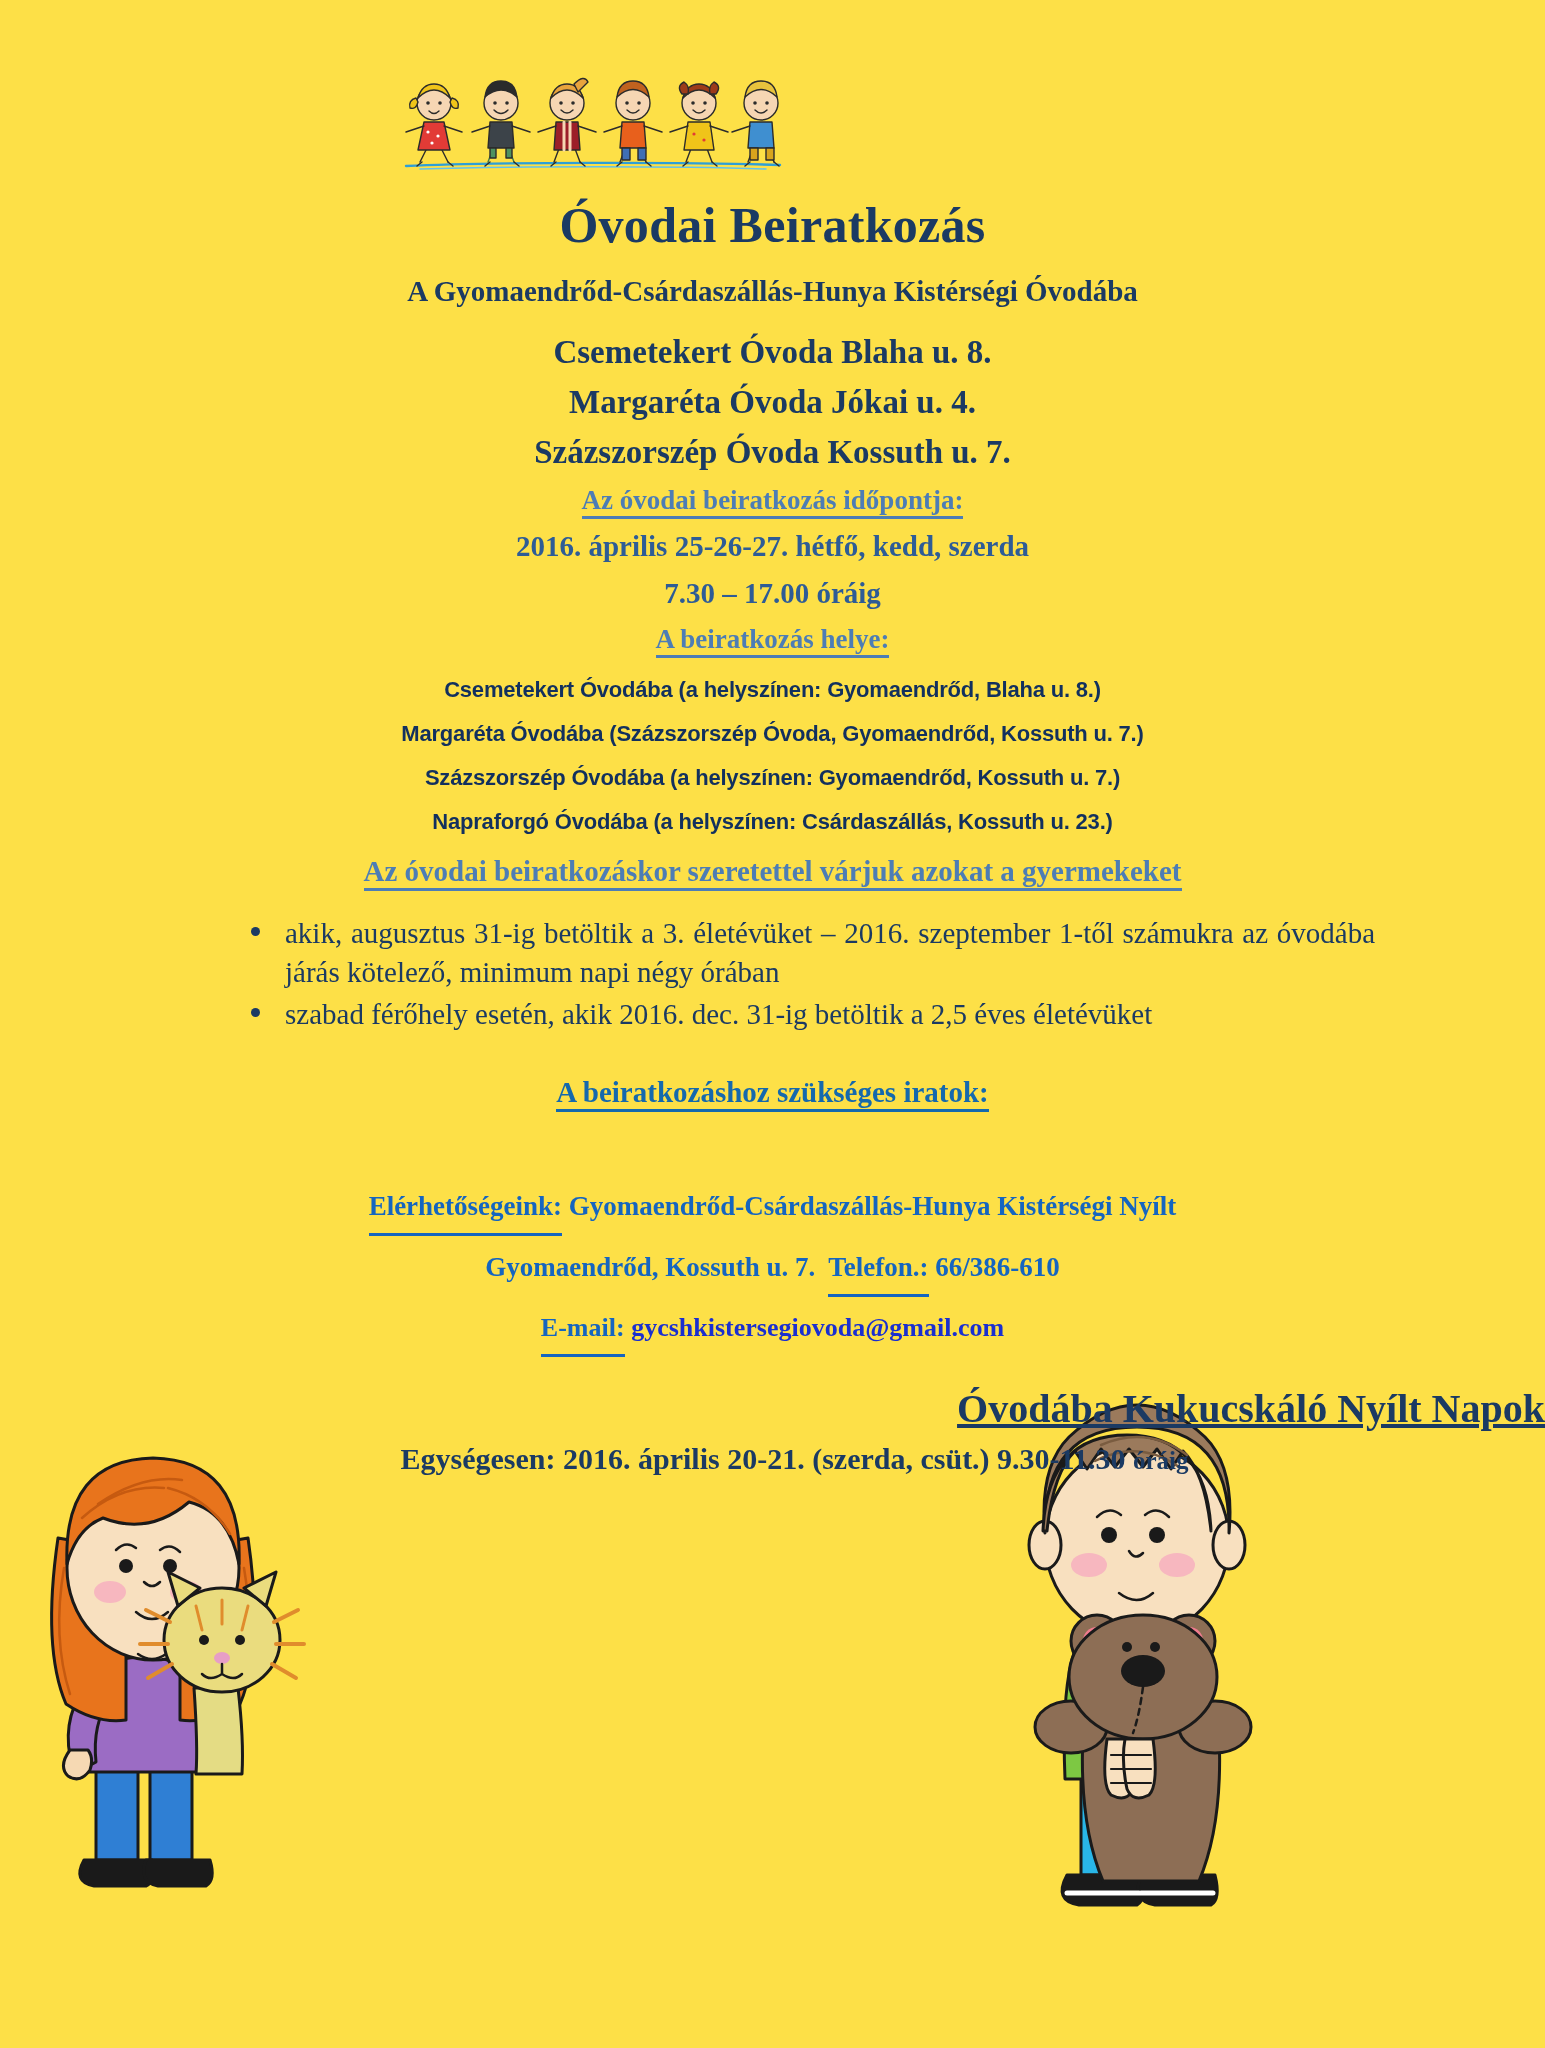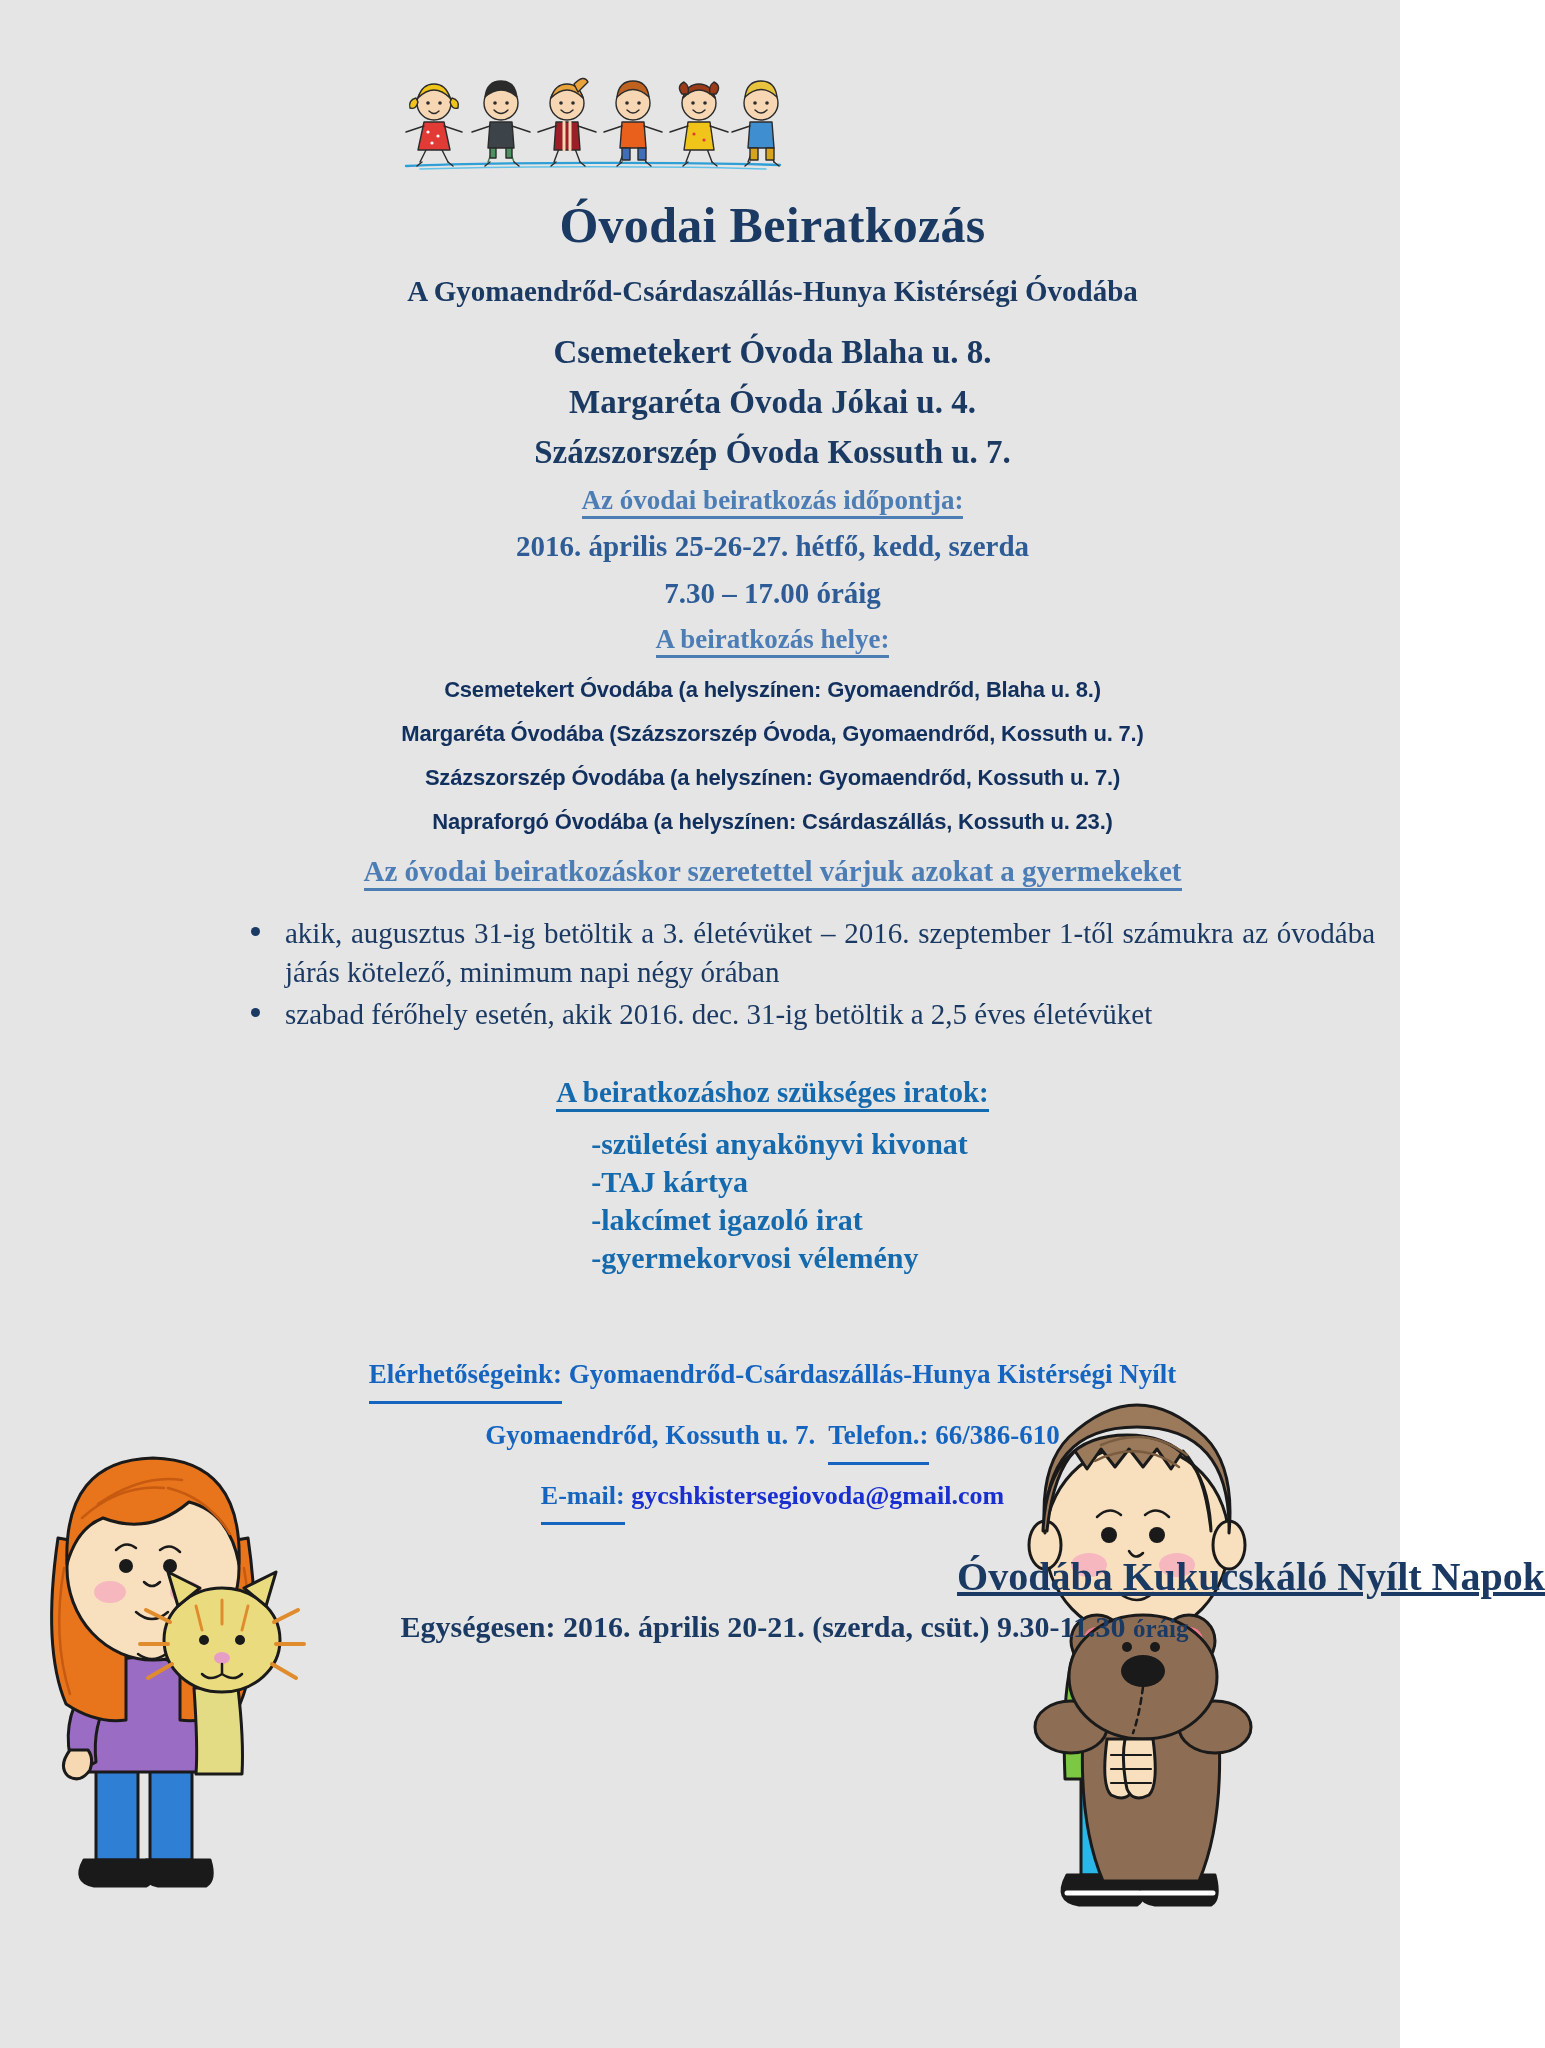--- a/index.html
+++ b/index.html
@@ -12,23 +12,23 @@
     width: 1545px;
     height: 2048px;
     position: relative;
     overflow: hidden;
     font-family: "Liberation Serif", "DejaVu Serif", serif;
     color: #15356b;
   }
 
   .page {
     position: relative;
-    width: 1400px;
+    width: 1545px;
     height: 2048px;
-    background: #e5e5e5;
+    background: #fde047;
   }
 
   
   .top-clipart {
     position: absolute;
     left: 398px;
     top: 58px;
     width: 390px;
     height: 118px;
   }
@@ -466,28 +466,20 @@
       </li>
       <li>
         <span class="bullet-dot"></span>
         <span>szabad férőhely esetén, akik 2016. dec. 31-ig betöltik a 2,5 éves életévüket</span>
       </li>
     </ul>
 
     <p class="docs-head">
       <span>A beiratkozáshoz szükséges iratok:</span>
     </p>
-    <ul class="docs-list">
-      <div class="docs-inner">
-        <li>-születési anyakönyvi kivonat</li>
-        <li>-TAJ kártya</li>
-        <li>-lakcímet igazoló irat</li>
-        <li>-gyermekorvosi vélemény</li>
-      </div>
-    </ul>
 
     <p class="contact-line c1">
       <span class="u">Elérhetőségeink:</span>
       <span>Gyomaendrőd-Csárdaszállás-Hunya Kistérségi Nyílt</span>
     </p>
     <p class="contact-line c2">
       <span>Gyomaendrőd, Kossuth u. 7.</span>&nbsp;
       <span class="u">Telefon.:</span>
       <span>66/386-610</span>
     </p>

